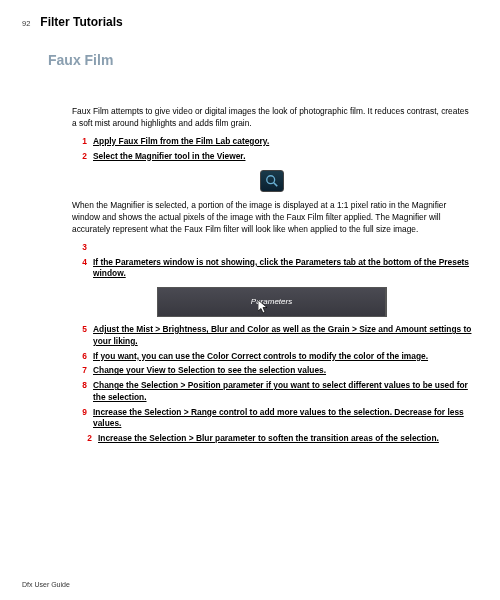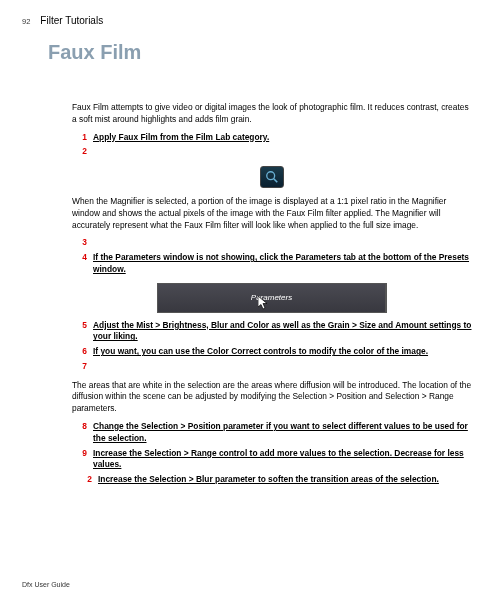--- a/index.html
+++ b/index.html
@@ -7,24 +7,24 @@
       width: 500px;
       height: 600px;
       background: #fff;
       font-family: Arial, Helvetica, sans-serif;
       font-size: 8.4px;
       color: #000;
       padding: 14px 28px 14px 22px;
       position: relative;
       line-height: 1.4;
     }
-    .header-row { display: flex; align-items: baseline; margin-bottom: 10px; }
+    .header-row { display: flex; align-items: baseline; margin-bottom: 20px; }
     .page-num { font-size: 7.5px; color: #333; margin-right: 10px; }
-    .chapter { font-size: 10px; font-weight: normal; color: #000; }
-    .title { font-size: 20px; font-weight: bold; color: #8a9fb0; margin-left: 26px; margin-bottom: 8px; }
+    .chapter { font-size: 12px; font-weight: bold; color: #000; }
+    .title { font-size: 14px; font-weight: bold; color: #8a9fb0; margin-left: 26px; margin-bottom: 8px; }
     .content { margin-left: 50px; }
     .intro { margin-bottom: 6px; margin-top: 36px; }
     .step { display: flex; margin-bottom: 3px; }
     .step-num { color: #d00; font-weight: bold; width: 15px; flex-shrink: 0; text-align: right; margin-right: 6px; }
     .step-num-wide { width: 20px; }
     .step-text { font-weight: bold; text-decoration: underline; }
     .after-text { margin-bottom: 6px; margin-top: 7px; }
     .magnifier-wrap { display: flex; justify-content: center; margin: 8px 0; }
     .magnifier-icon {
       width: 24px; height: 22px;
@@ -67,20 +67,21 @@
 
 <div class="content">
   <p class="intro">Faux Film attempts to give video or digital images the look of photographic film. It reduces contrast, creates a soft mist around highlights and adds film grain.</p>
 
   <div class="step">
     <span class="step-num">1</span>
     <span class="step-text">Apply Faux Film from the Film Lab category.</span>
   </div>
   <div class="step">
     <span class="step-num">2</span>
+    <span class="step-text">Select the Magnifier tool in the Viewer.</span>
   </div>
 
   <div class="magnifier-wrap">
     <div class="magnifier-icon">
       <svg viewBox="0 0 16 16">
           <circle cx="6.5" cy="6.5" r="4.5" fill="none" stroke="#6ab0d4" stroke-width="1.5"></circle>
           <line x1="10" y1="10" x2="14" y2="14" stroke="#6ab0d4" stroke-width="1.8"></line>
         </svg>
     </div>
   </div>
@@ -111,23 +112,23 @@
     <span class="step-text">Adjust the Mist &gt; Brightness, Blur and Color as well as the Grain &gt; Size and Amount settings to your liking.</span>
   </div>
   <div class="step">
     <span class="step-num">6</span>
     <span class="step-text">If you want, you can use the Color Correct controls to modify the color of the image.</span>
   </div>
 
 
   <div class="step">
     <span class="step-num">7</span>
+    <span class="step-text">Change your View to Selection to see the selection values.</span>
   </div>
 
-  <p class="after-text">The areas that are white in the selection are the areas where diffusion will be introduced. The location of the diffusion within the scene can be adjusted by modifying the Selection &gt; Position and Selection &gt; Range parameters.</p>
 
   <div class="step">
     <span class="step-num">8</span>
     <span class="step-text">Change the Selection &gt; Position parameter if you want to select different values to be used for the selection.</span>
   </div>
   <div class="step">
     <span class="step-num">9</span>
     <span class="step-text">Increase the Selection &gt; Range control to add more values to the selection. Decrease for less values.</span>
   </div>
   <div class="step">

